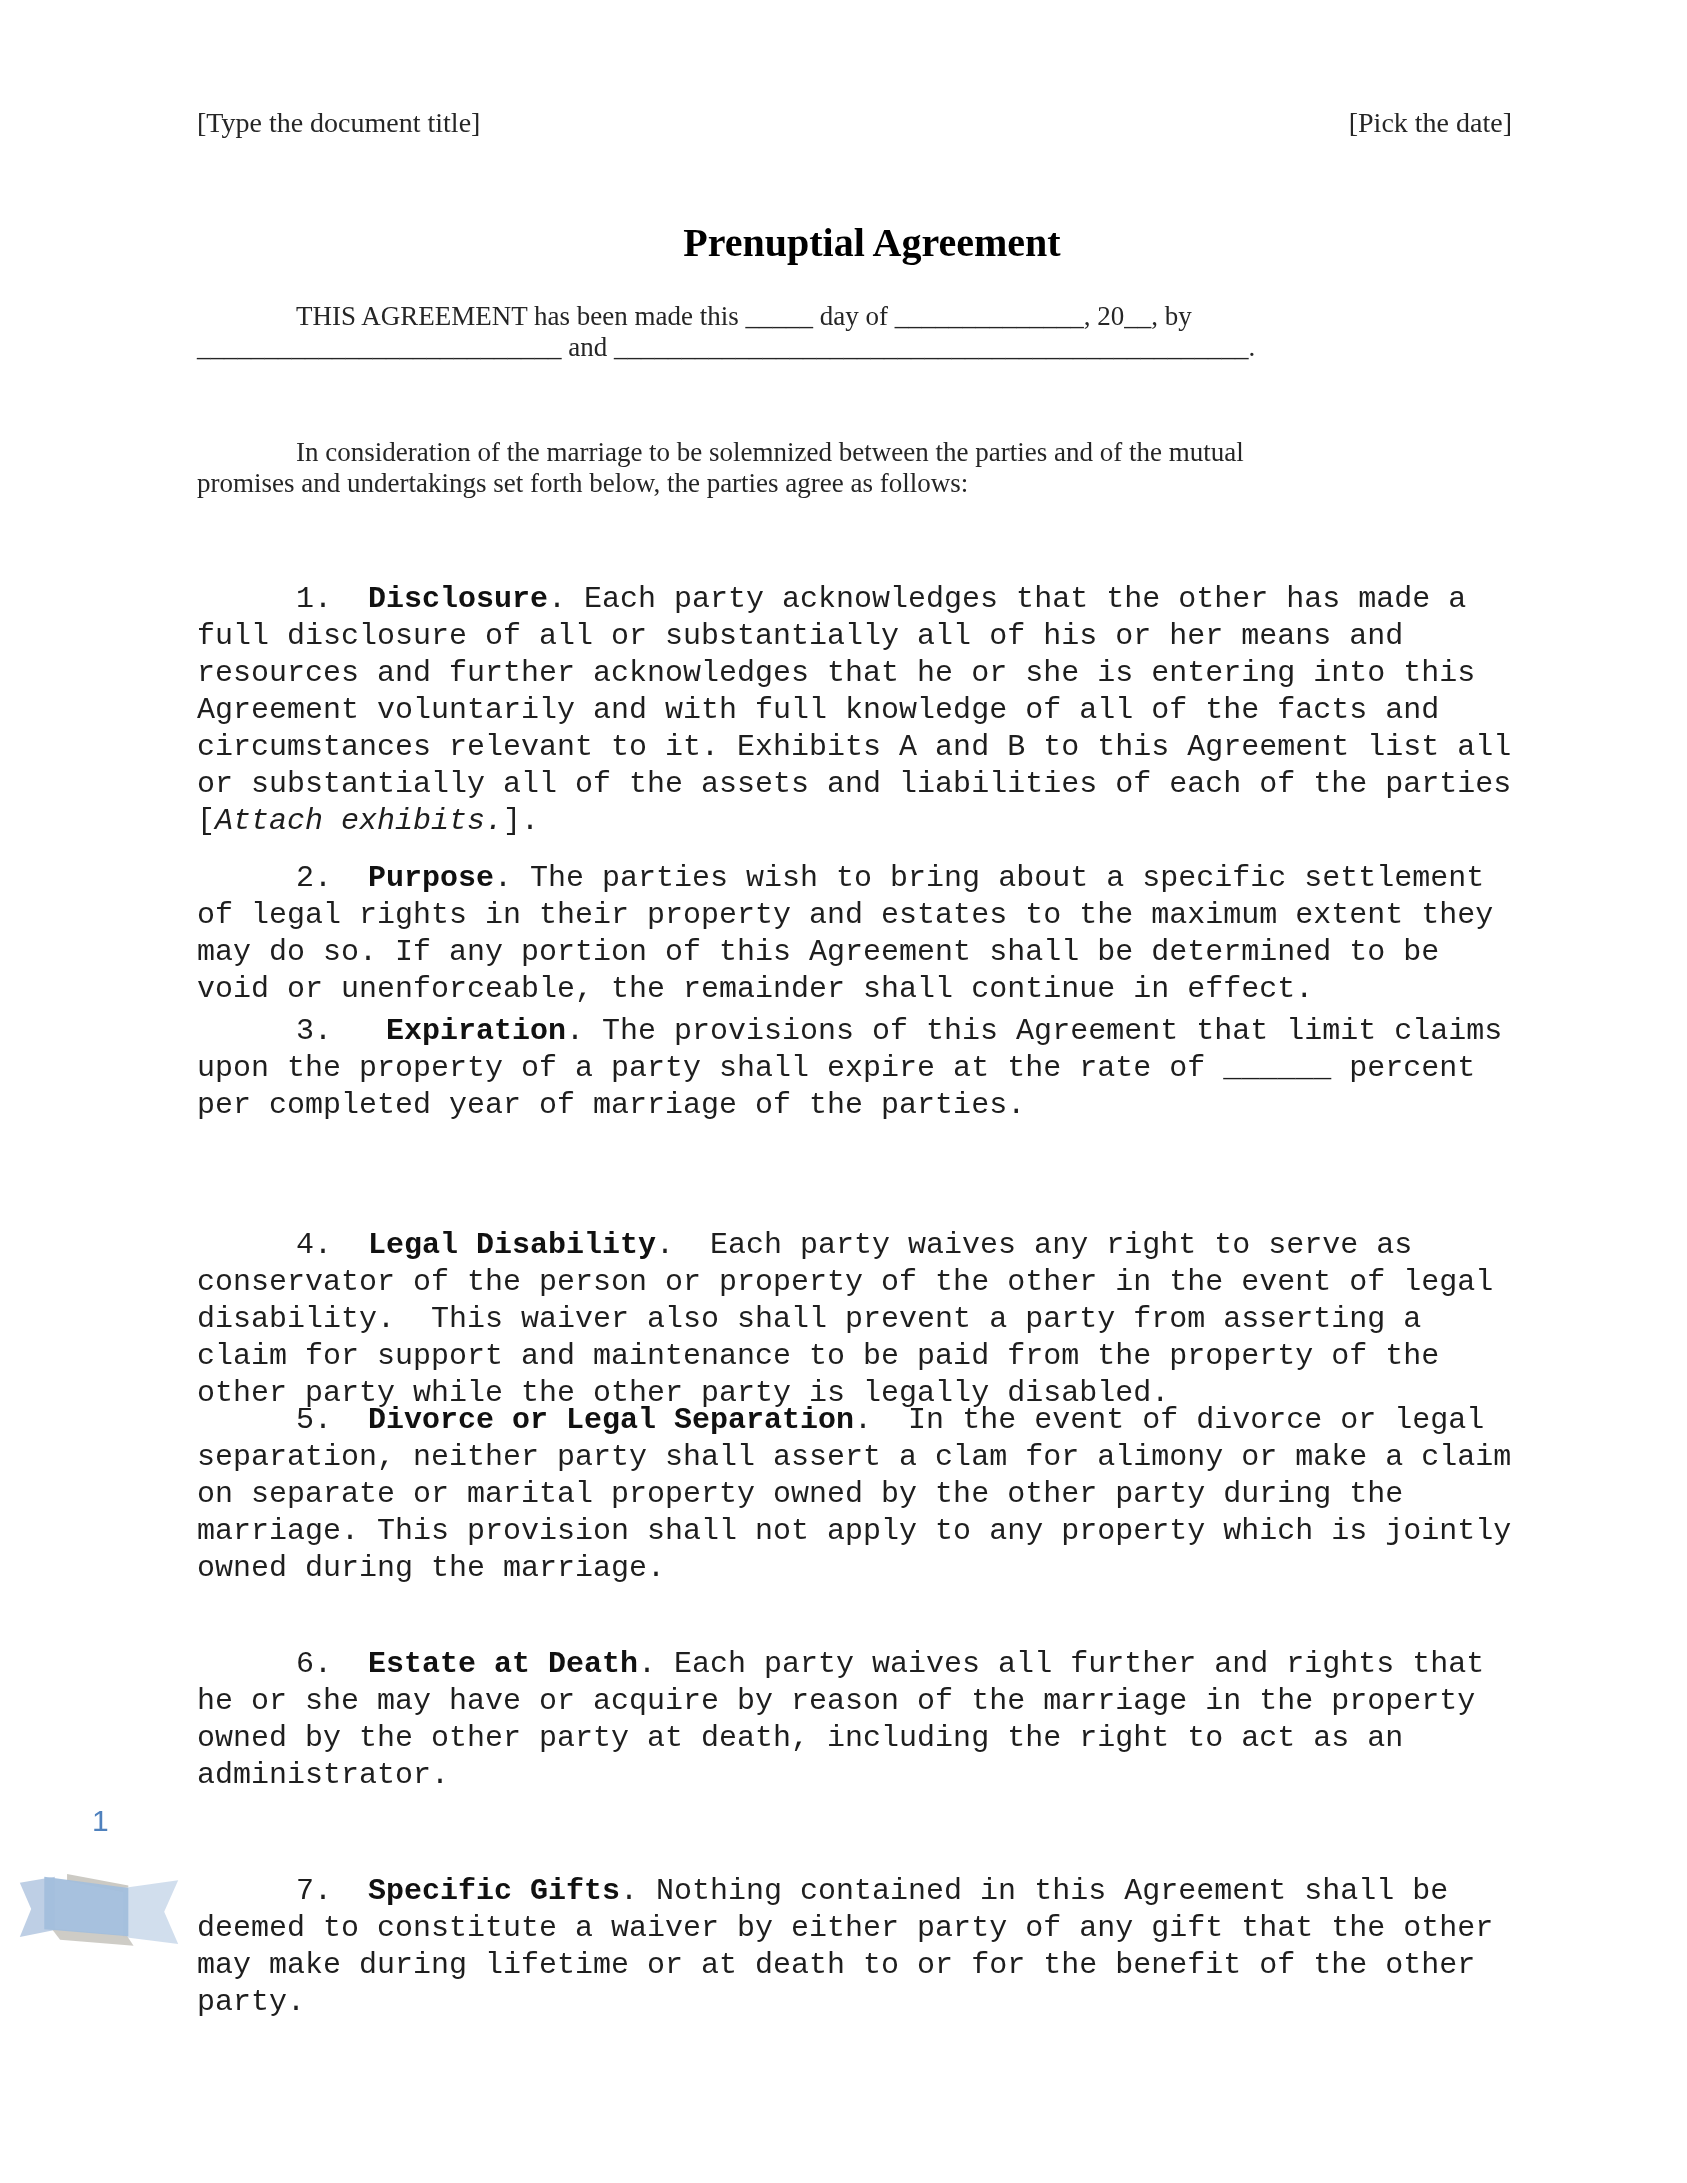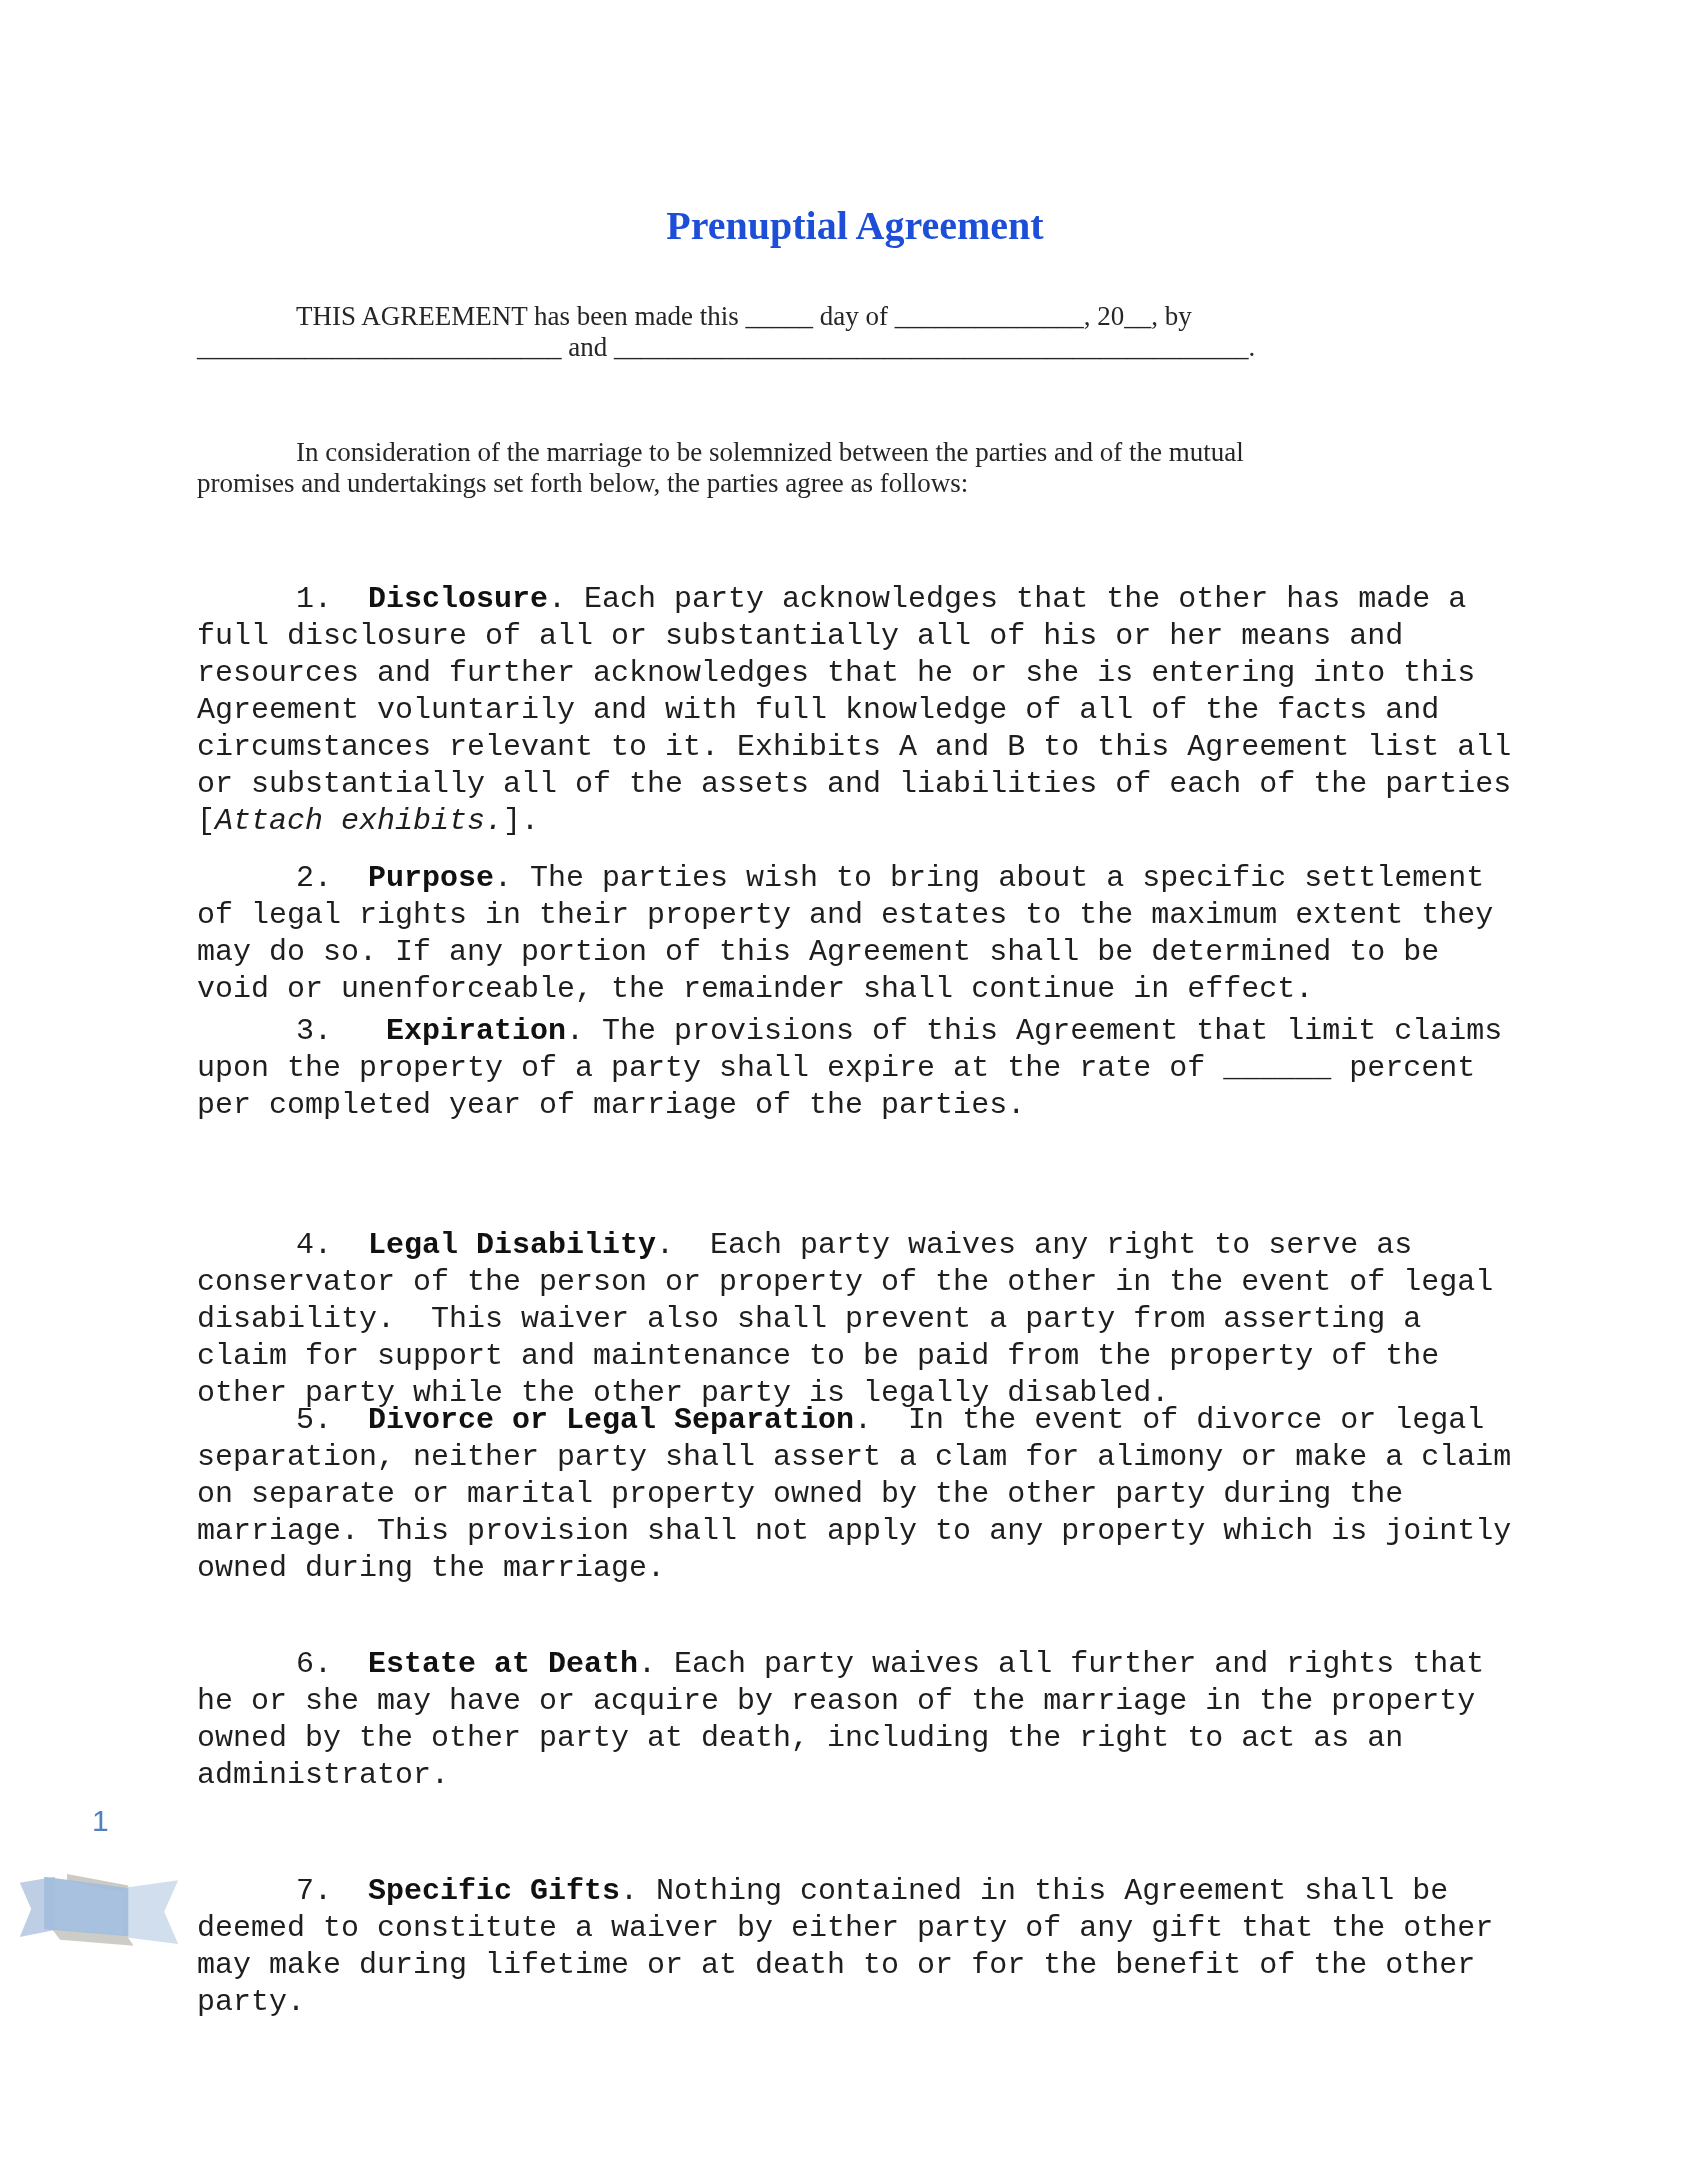--- a/index.html
+++ b/index.html
@@ -14,22 +14,22 @@
   
   .hdr{
     position:absolute;top:107px;left:197px;right:175px;
     display:flex;justify-content:space-between;
     font-size:28px;color:#262626;
   }
   
   .content{position:absolute;top:199px;left:197px;width:1316px;}
   .doc-title{
     position:absolute;top:0;left:0;width:100%;
-    margin:0;text-align:center;
-    font-size:40px;font-weight:bold;color:#1d4ed8;line-height:54px;
+    margin:17px;text-align:center;
+    font-size:40px;font-weight:bold;color:#000000;line-height:54px;
   }
   .serif-para{
     position:absolute;left:0;width:100%;margin:0;
     font-size:27px;line-height:31px;color:#262626;
     text-indent:99px;
   }
   .p-opening{top:102px;}
   .p-consideration{top:238px;}
   
   .clause{
@@ -57,20 +57,24 @@
     font-family:"Liberation Sans","DejaVu Sans",sans-serif;
     font-size:24.5px;color:#a3a3a3;
   }
   .footer .ftxt{display:block;margin-top:10.5px;}
 </style>
 </head>
 <body>
 
 <div class="page">
 
+  <div class="hdr">
+    <span>[Type the document title]</span>
+    <span>[Pick the date]</span>
+  </div>
 
   <div class="content">
 
     <h1 class="doc-title">Prenuptial Agreement</h1>
 
     <p class="serif-para p-opening">THIS AGREEMENT has been made this _____ day of ______________, 20__, by<br>___________________________ and _______________________________________________.</p>
 
     <p class="serif-para p-consideration">In consideration of the marriage to be solemnized between the parties and of the mutual<br>promises and undertakings set forth below, the parties agree as follows:</p>
 
     <p class="clause c1"><span class="num">1.  </span><b class="chead">Disclosure</b><span class="cbody"><span>. Each party acknowledges that the other has made a full disclosure of all or substantially all of his or her means and resources and further acknowledges that he or she is entering into this Agreement voluntarily and with full knowledge of all of the facts and circumstances relevant to it. Exhibits A and B to this Agreement list all or substantially all of the assets and liabilities of each of the parties [</span><span class="it">Attach exhibits.</span><span>].</span></span></p>

